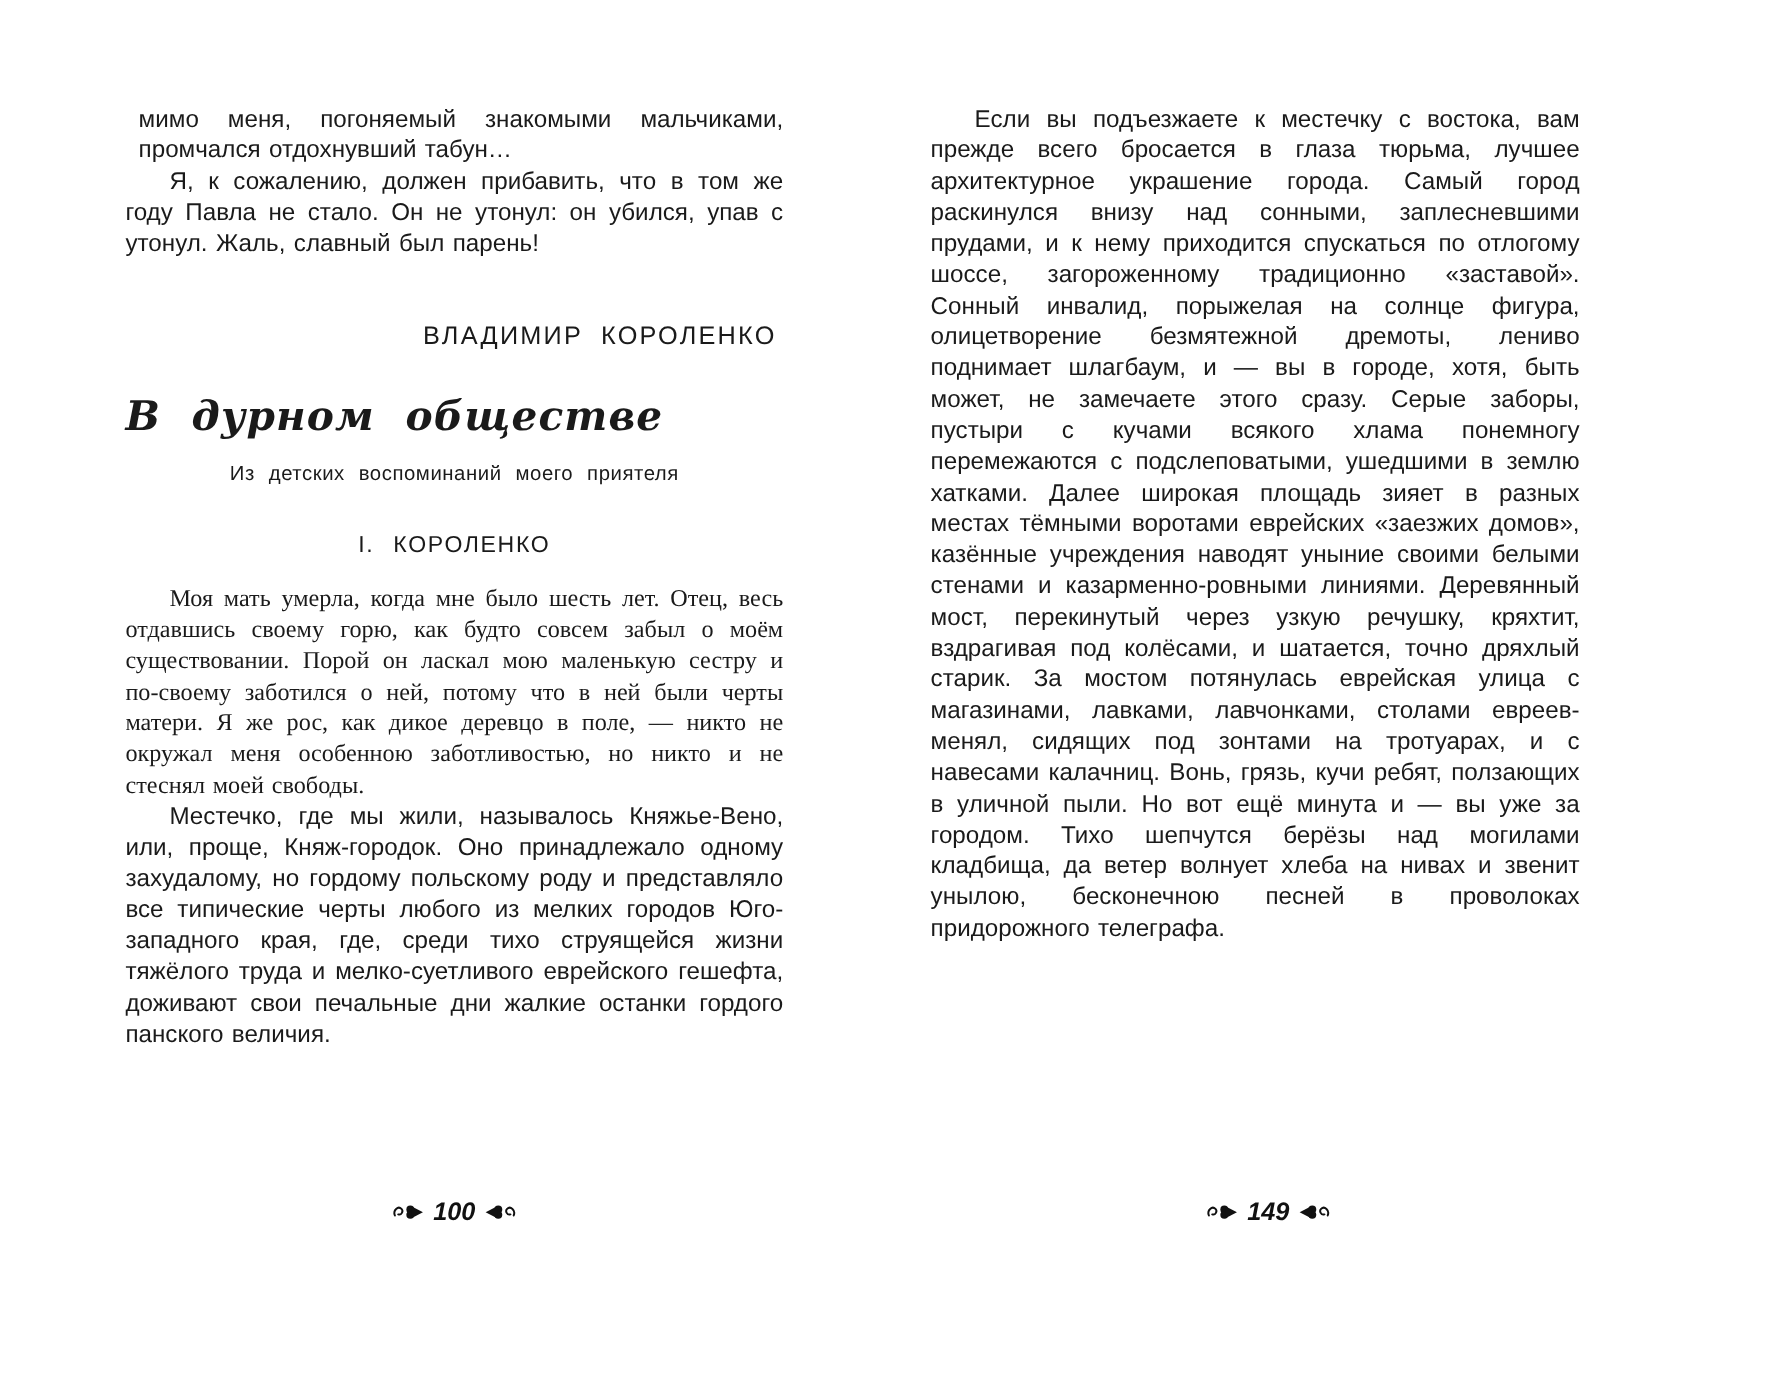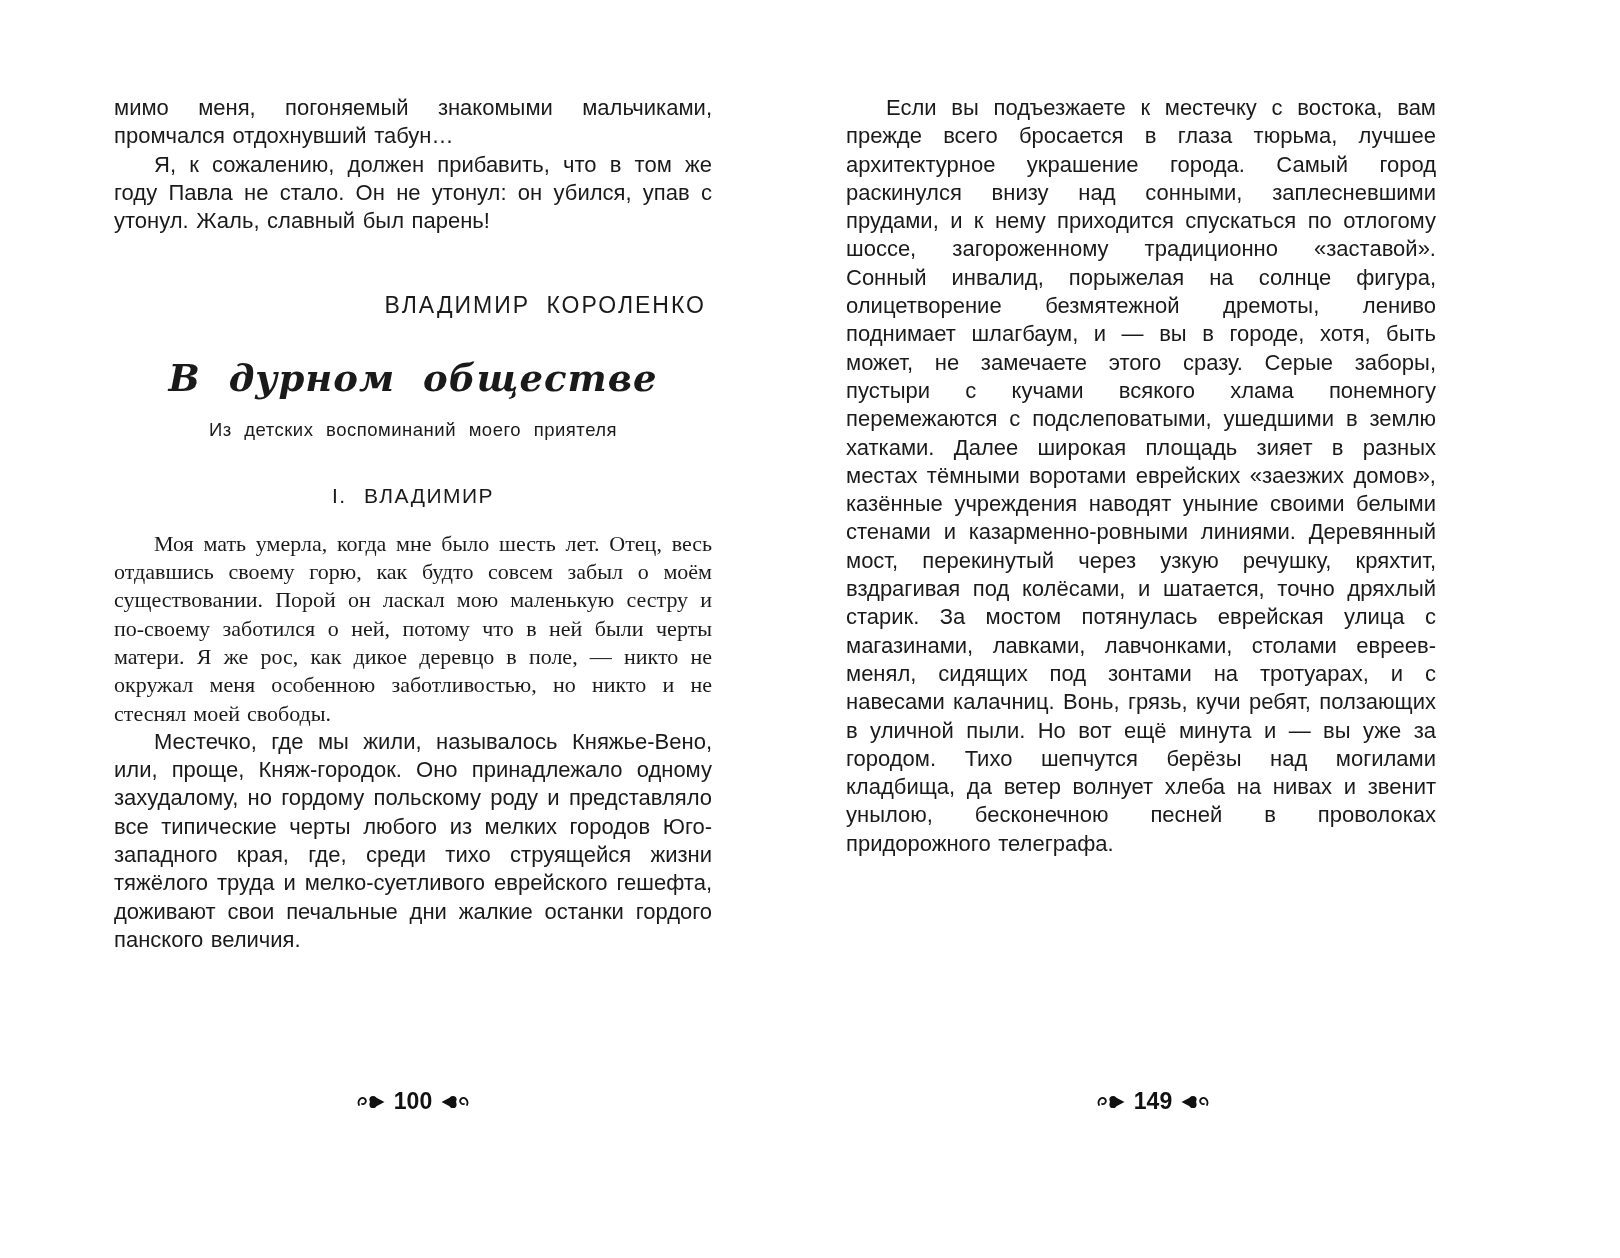--- a/index.html
+++ b/index.html
@@ -28,38 +28,38 @@
     hyphens: auto;
     -webkit-hyphens: auto;
   }
   .textcol.left  { left: 114px; width: 598px; }
   .textcol.right { left: 846px; width: 590px; }
 
   .textcol p {
     margin: 0;
     text-indent: 40px;
   }
-  .textcol p.noindent { text-indent: 0; }
+  .textcol p.noindent { text-indent: 0; margin-left: 12px; }
 
   .author {
     margin-top: 56px;
     font-size: 23px;
     letter-spacing: 2px;
     word-spacing: 8px;
     text-align: right;
     padding-right: 6px;
   }
   .title {
     margin: 36px 0 14px 0;
     font-family: "DejaVu Serif", serif;
     font-style: italic;
     font-weight: bold;
     font-size: 37px;
     line-height: 44px;
-    text-align: center;
+    text-align: left;
     letter-spacing: 1px;
     word-spacing: 14px;
   }
   .subtitle {
     margin-top: 18px;
     font-size: 18.5px;
     line-height: 24px;
     letter-spacing: 0.5px;
     word-spacing: 7px;
     text-align: center;
@@ -78,20 +78,21 @@
   .pagenum {
     position: absolute;
     top: 1088px;
     display: flex;
     align-items: center;
     justify-content: center;
     gap: 7px;
     font-weight: bold;
     font-size: 23px;
     color: #111111;
+    font-style: italic;
   }
   .pagenum.left  { left: 114px; width: 598px; }
   .pagenum.right { left: 858px; width: 590px; }
 
   .ornament {
     display: inline-flex;
     align-items: center;
     color: #111111;
   }
   .ornament.mirrored { transform: scaleX(-1); }
@@ -106,21 +107,21 @@
     <div class="textcol left">
       <p class="noindent">мимо меня, погоняемый знакомыми мальчиками, промчался отдохнувший табун…</p>
       <p>Я, к сожалению, должен прибавить, что в том же году Павла не стало. Он не утонул: он убился, упав с утонул. Жаль, славный был парень!</p>
 
       <div class="author">ВЛАДИМИР КОРОЛЕНКО</div>
 
       <h1 class="title">В дурном обществе</h1>
 
       <div class="subtitle">Из детских воспоминаний моего приятеля</div>
 
-      <h2 class="chapter">I. ВЛАДИМИР</h2>
+      <h2 class="chapter">I. КОРОЛЕНКО</h2>
 
       <p class="body-first">Моя мать умерла, когда мне было шесть лет. Отец, весь отдавшись своему горю, как будто совсем забыл о моём существовании. Порой он ласкал мою маленькую сестру и по-своему заботился о ней, потому что в ней были черты матери. Я же рос, как дикое деревцо в поле, — никто не окружал меня особенною заботливостью, но никто и не стеснял моей свободы.</p>
       <p>Местечко, где мы жили, называлось Княжье-Вено, или, проще, Княж-городок. Оно принадлежало одному захудалому, но гордому польскому роду и представляло все типические черты любого из мелких городов Юго-западного края, где, среди тихо струящейся жизни тяжёлого труда и мелко-суетливого еврейского гешефта, доживают свои печальные дни жалкие останки гордого панского величия.</p>
     </div>
 
     <div class="pagenum left">
       <span class="ornament">
         <svg width="30" height="16" viewBox="0 0 30 16" aria-hidden="true">
           <path d="M2 11 C0 6 5 2 8 5 C10 7 8 11 5 10" fill="none" stroke="currentColor" stroke-width="1.8" stroke-linecap="round"></path>
           <circle cx="16" cy="5.6" r="3.6" fill="currentColor"></circle>

